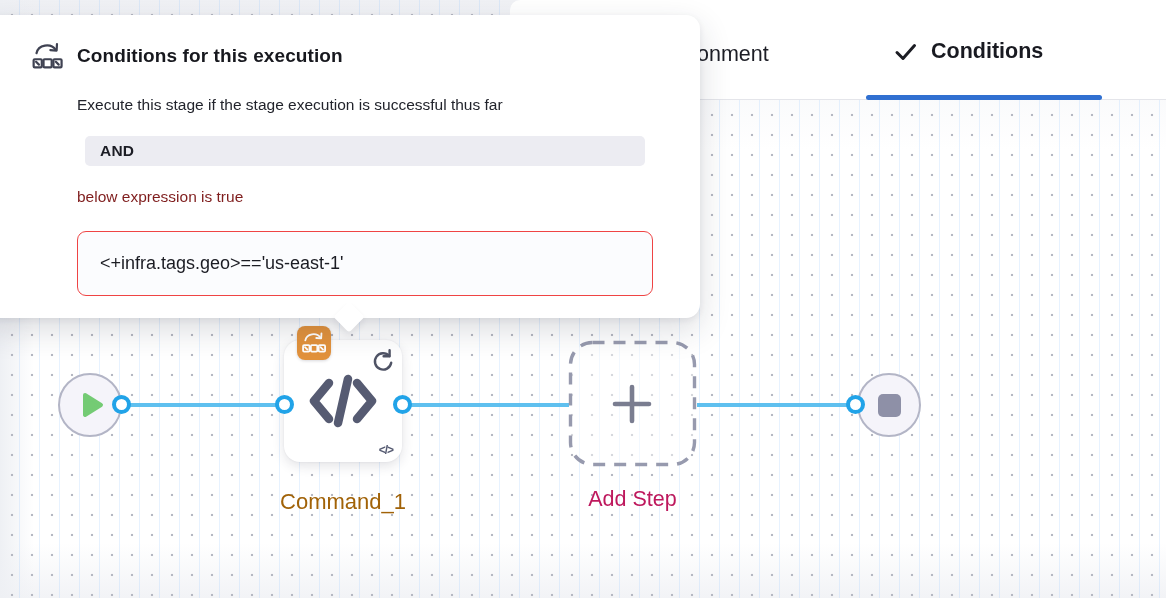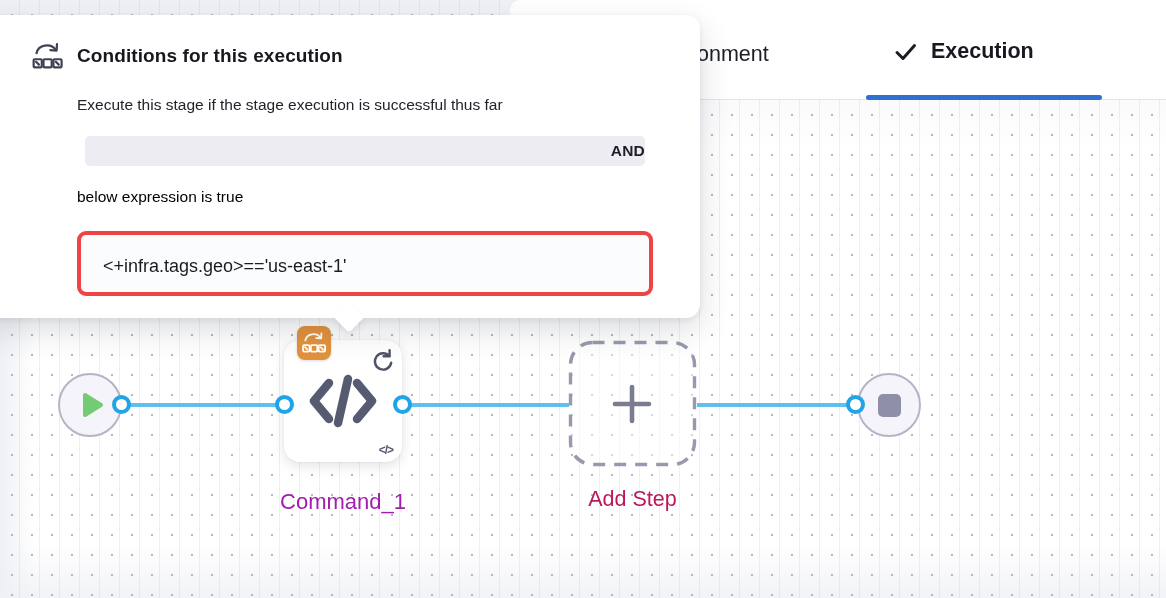--- a/index.html
+++ b/index.html
@@ -51,41 +51,41 @@
   .mini-code { position:absolute; right:9px; bottom:5px; font-size:12px; font-weight:700; color:#565b72; letter-spacing:-1px; }
   .cond-badge {
     position:absolute; left:297px; top:326px; width:34px; height:34px; border-radius:8px;
     background:#e2923c; z-index:6; display:flex; align-items:center; justify-content:center;
     box-shadow:0 1px 3px rgba(40,41,61,0.18);
   }
 
   .add-step { position:absolute; left:568px; top:340px; width:129px; height:127px; z-index:4; cursor:pointer; }
 
   .node-label { position:absolute; z-index:4; text-align:center; }
-  .lbl-command { left:258px; top:489px; width:170px; font-size:22px; color:#a21caf; }
+  .lbl-command { left:258px; top:489px; width:170px; font-size:22px; color:#a16207; }
   .lbl-addstep { left:566px; top:487px; width:133px; font-size:21.5px; color:#be185d; }
 
   
   .popover {
     position:absolute; left:-14px; top:15px; width:714px; height:303px;
     background:#ffffff; border-radius:14px; z-index:10;
     box-shadow:0 12px 32px rgba(40,41,61,0.16), 0 2px 6px rgba(40,41,61,0.08);
   }
   .popover .hdr-icon { position:absolute; left:45px; top:25px; }
   .popover .title { position:absolute; left:91px; top:30px; font-size:19px; font-weight:700; color:#17181e; letter-spacing:0.1px; }
   .popover .desc  { position:absolute; left:91px; top:81px; font-size:15.5px; color:#22242c; }
   .popover .chip  {
     position:absolute; left:99px; top:121px; width:560px; height:30px;
     background:#ececf2; border-radius:5px; font-size:15.5px; font-weight:700;
-    color:#1c1d25; line-height:30px; padding-left:15px; letter-spacing:0.2px;text-align:right;
-  }
-  .popover .below { position:absolute; left:91px; top:173px; font-size:15.5px; color:#000000;text-align:right; }
+    color:#1c1d25; line-height:30px; padding-left:15px; letter-spacing:0.2px;
+  }
+  .popover .below { position:absolute; left:91px; top:173px; font-size:15.5px; color:#7f1d1d;text-align:right; }
   .popover .codebox {
     position:absolute; left:91px; top:216px; width:576px; height:65px;
-    background:#fbfcfe; border:4px solid #ef4444; border-radius:9px;
+    background:#fbfcfe; border:1px solid #ef4444; border-radius:9px;
     font-size:18px; color:#1b1c23; line-height:63px; padding-left:22px;
     white-space:nowrap; overflow:hidden;
   }
   .popover .caret {
     position:absolute; left:352px; top:291px; width:22px; height:22px;
     background:#ffffff; transform:rotate(45deg); border-radius:3px;
     box-shadow:3px 3px 6px rgba(40,41,61,0.08);
   }
   svg { display:block; }
 </style>
@@ -97,21 +97,21 @@
 <div class="tabbar">
   <div class="tab-env">
     <span>Environment</span>
   </div>
   <div class="tab-exec">
     <span>
       <svg width="25" height="25" viewBox="0 0 25 25">
           <polyline points="4,13.5 10,19.5 21.5,6.5" fill="none" stroke="#1c1d24" stroke-width="3" stroke-linecap="round" stroke-linejoin="round"></polyline>
         </svg>
     </span>
-    <span class="lbl">Execution</span>
+    <span class="lbl">Conditions</span>
   </div>
   <div class="tab-underline" style="background:#3070d1;"></div>
 </div>
 
 <div class="edge" style="left:121px; width:165px;"></div>
 <div class="edge" style="left:402px; width:167px;"></div>
 <div class="edge" style="left:697px; width:159px;"></div>
 
 <div class="port" style="left:112px;"></div>
 <div class="port" style="left:275px;"></div>

